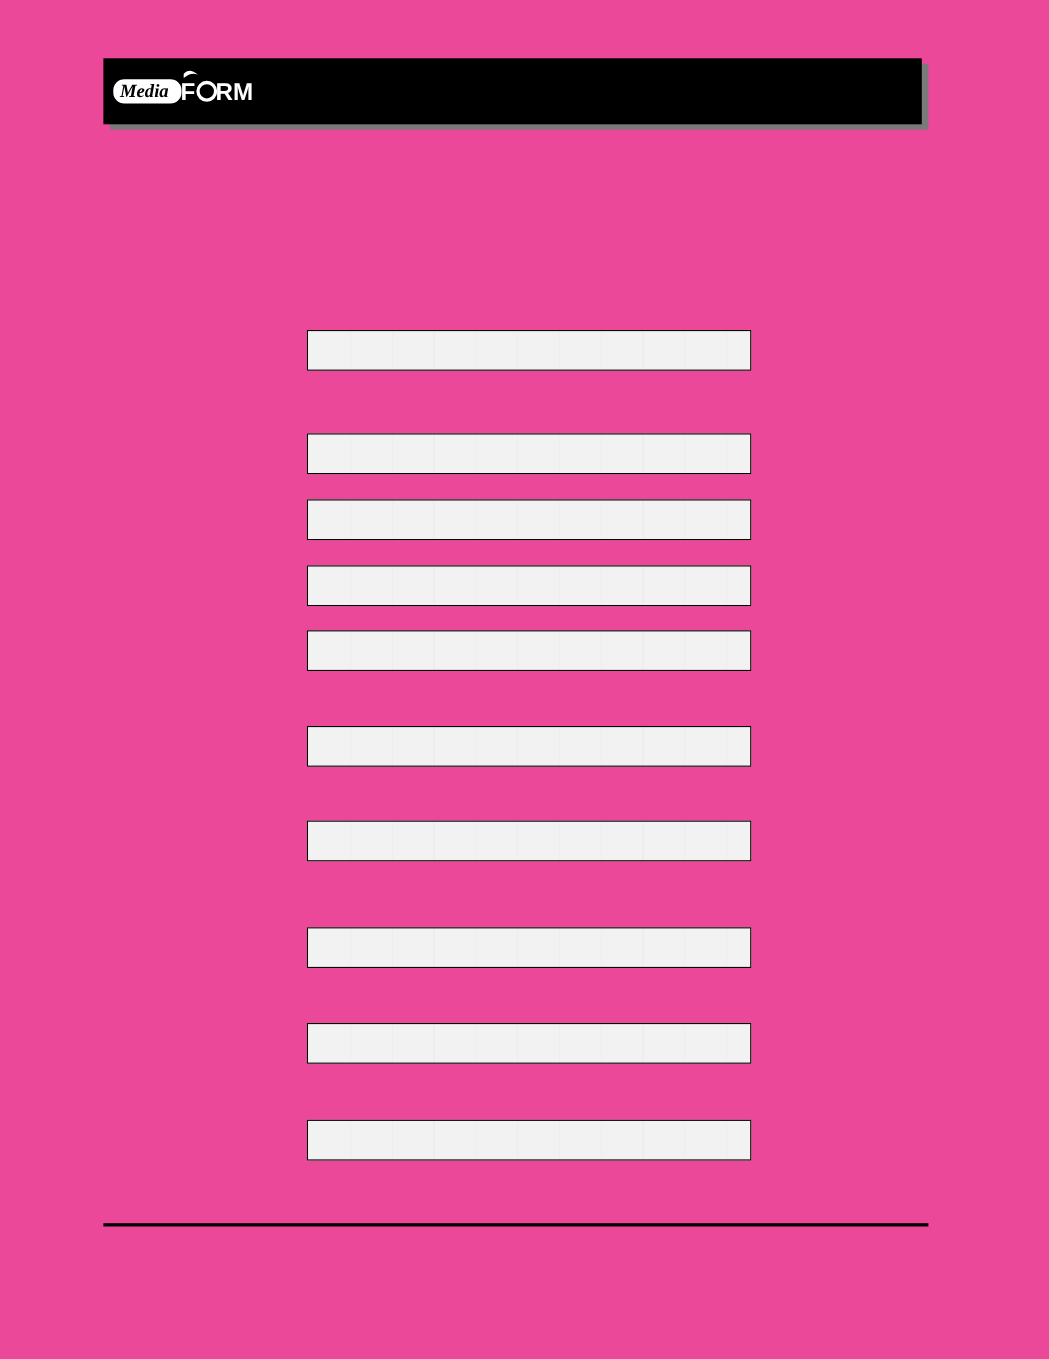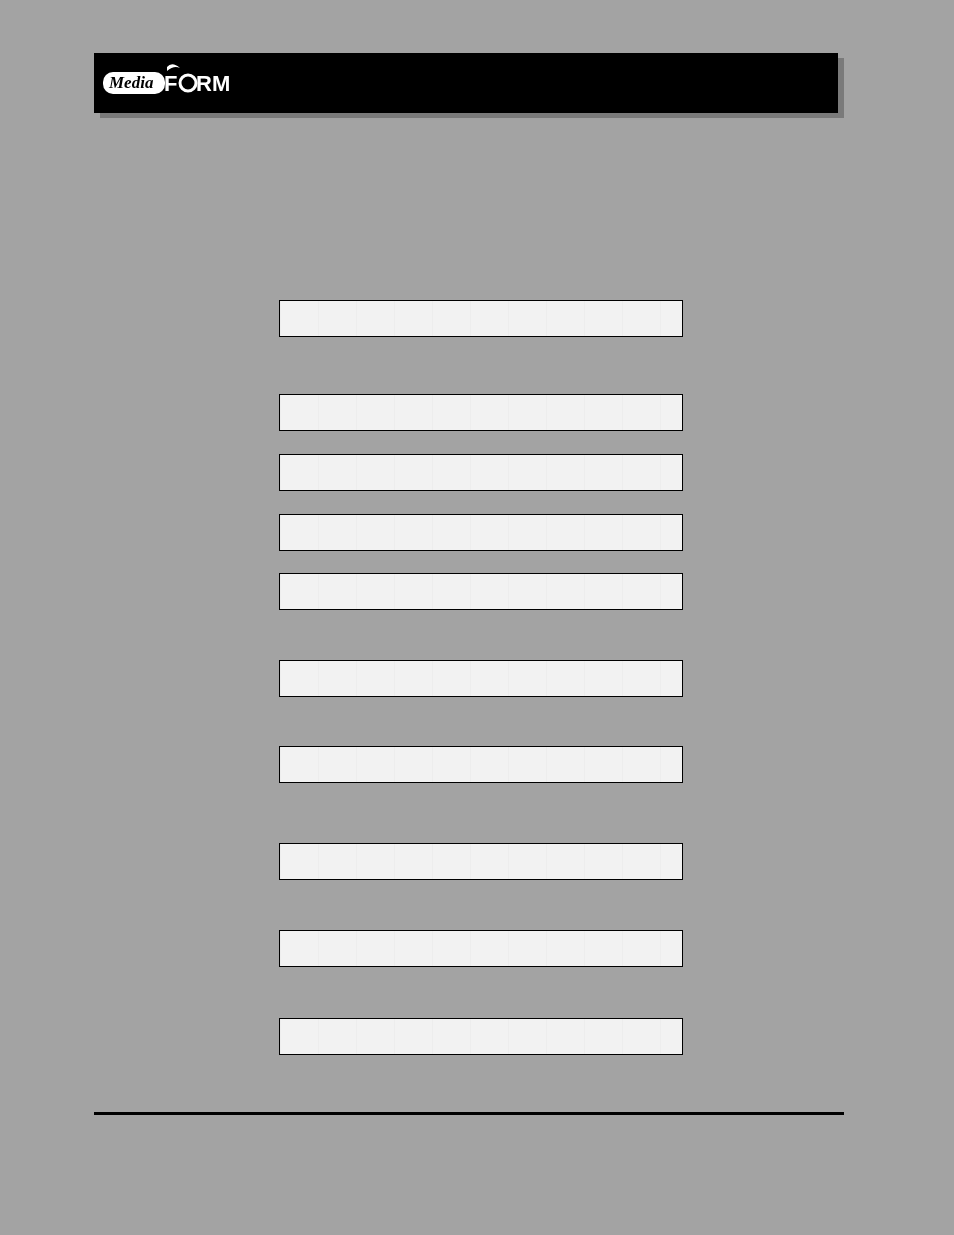--- a/index.html
+++ b/index.html
@@ -6,21 +6,21 @@
     margin: 0;
     padding: 0;
     background: #ffffff;
     width: 954px;
     font-family: Arial, Helvetica, sans-serif;
   }
   .page {
     position: relative;
     width: 954px;
     height: 1235px;
-    background: #a3a3a3;
+    background: #ec4899;
   }
 
   
   .header-shadow {
     position: absolute;
     left: 100px;
     top: 58px;
     width: 744px;
     height: 60px;
     background: #7a7a7a;

